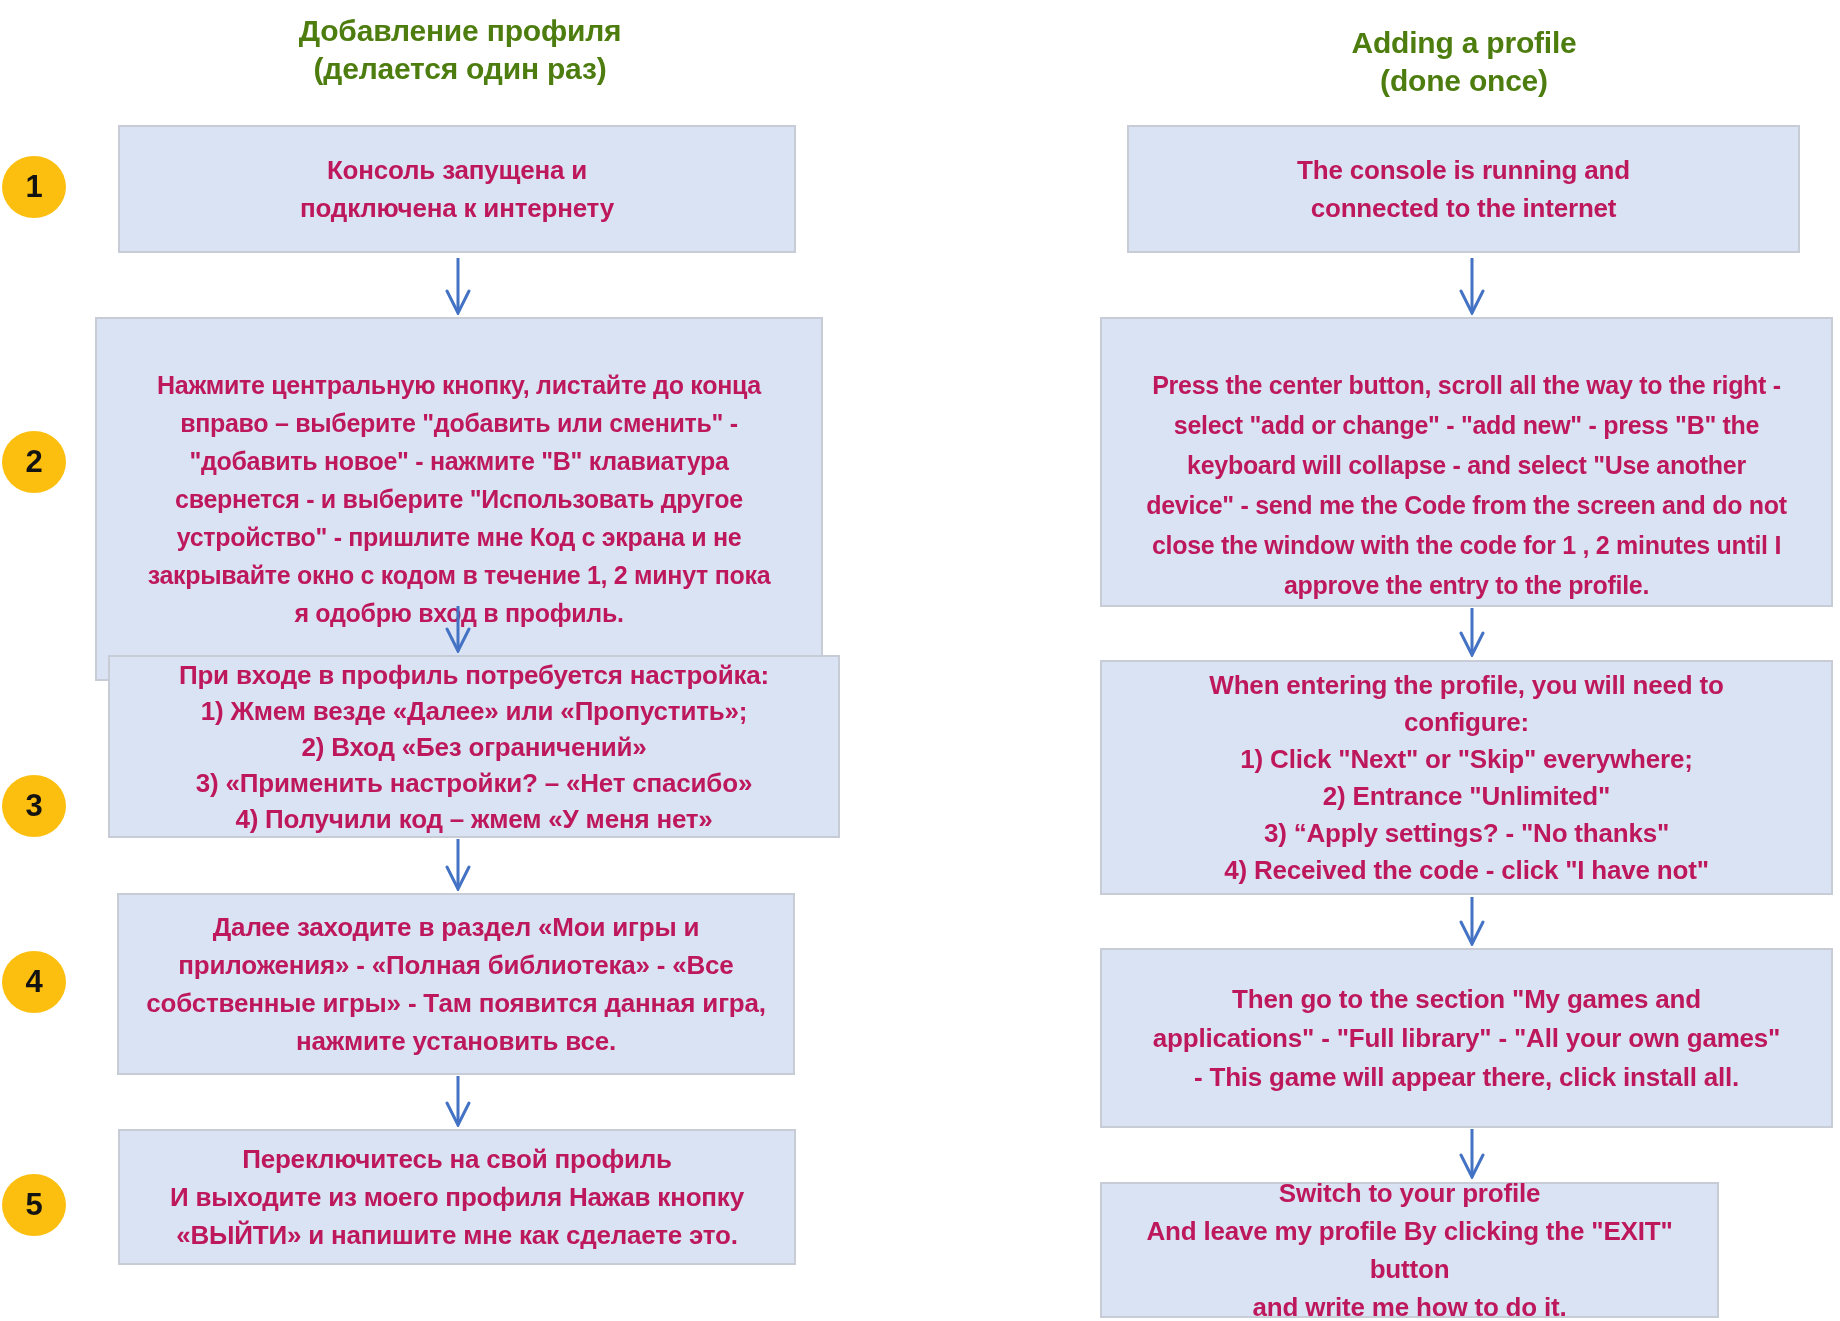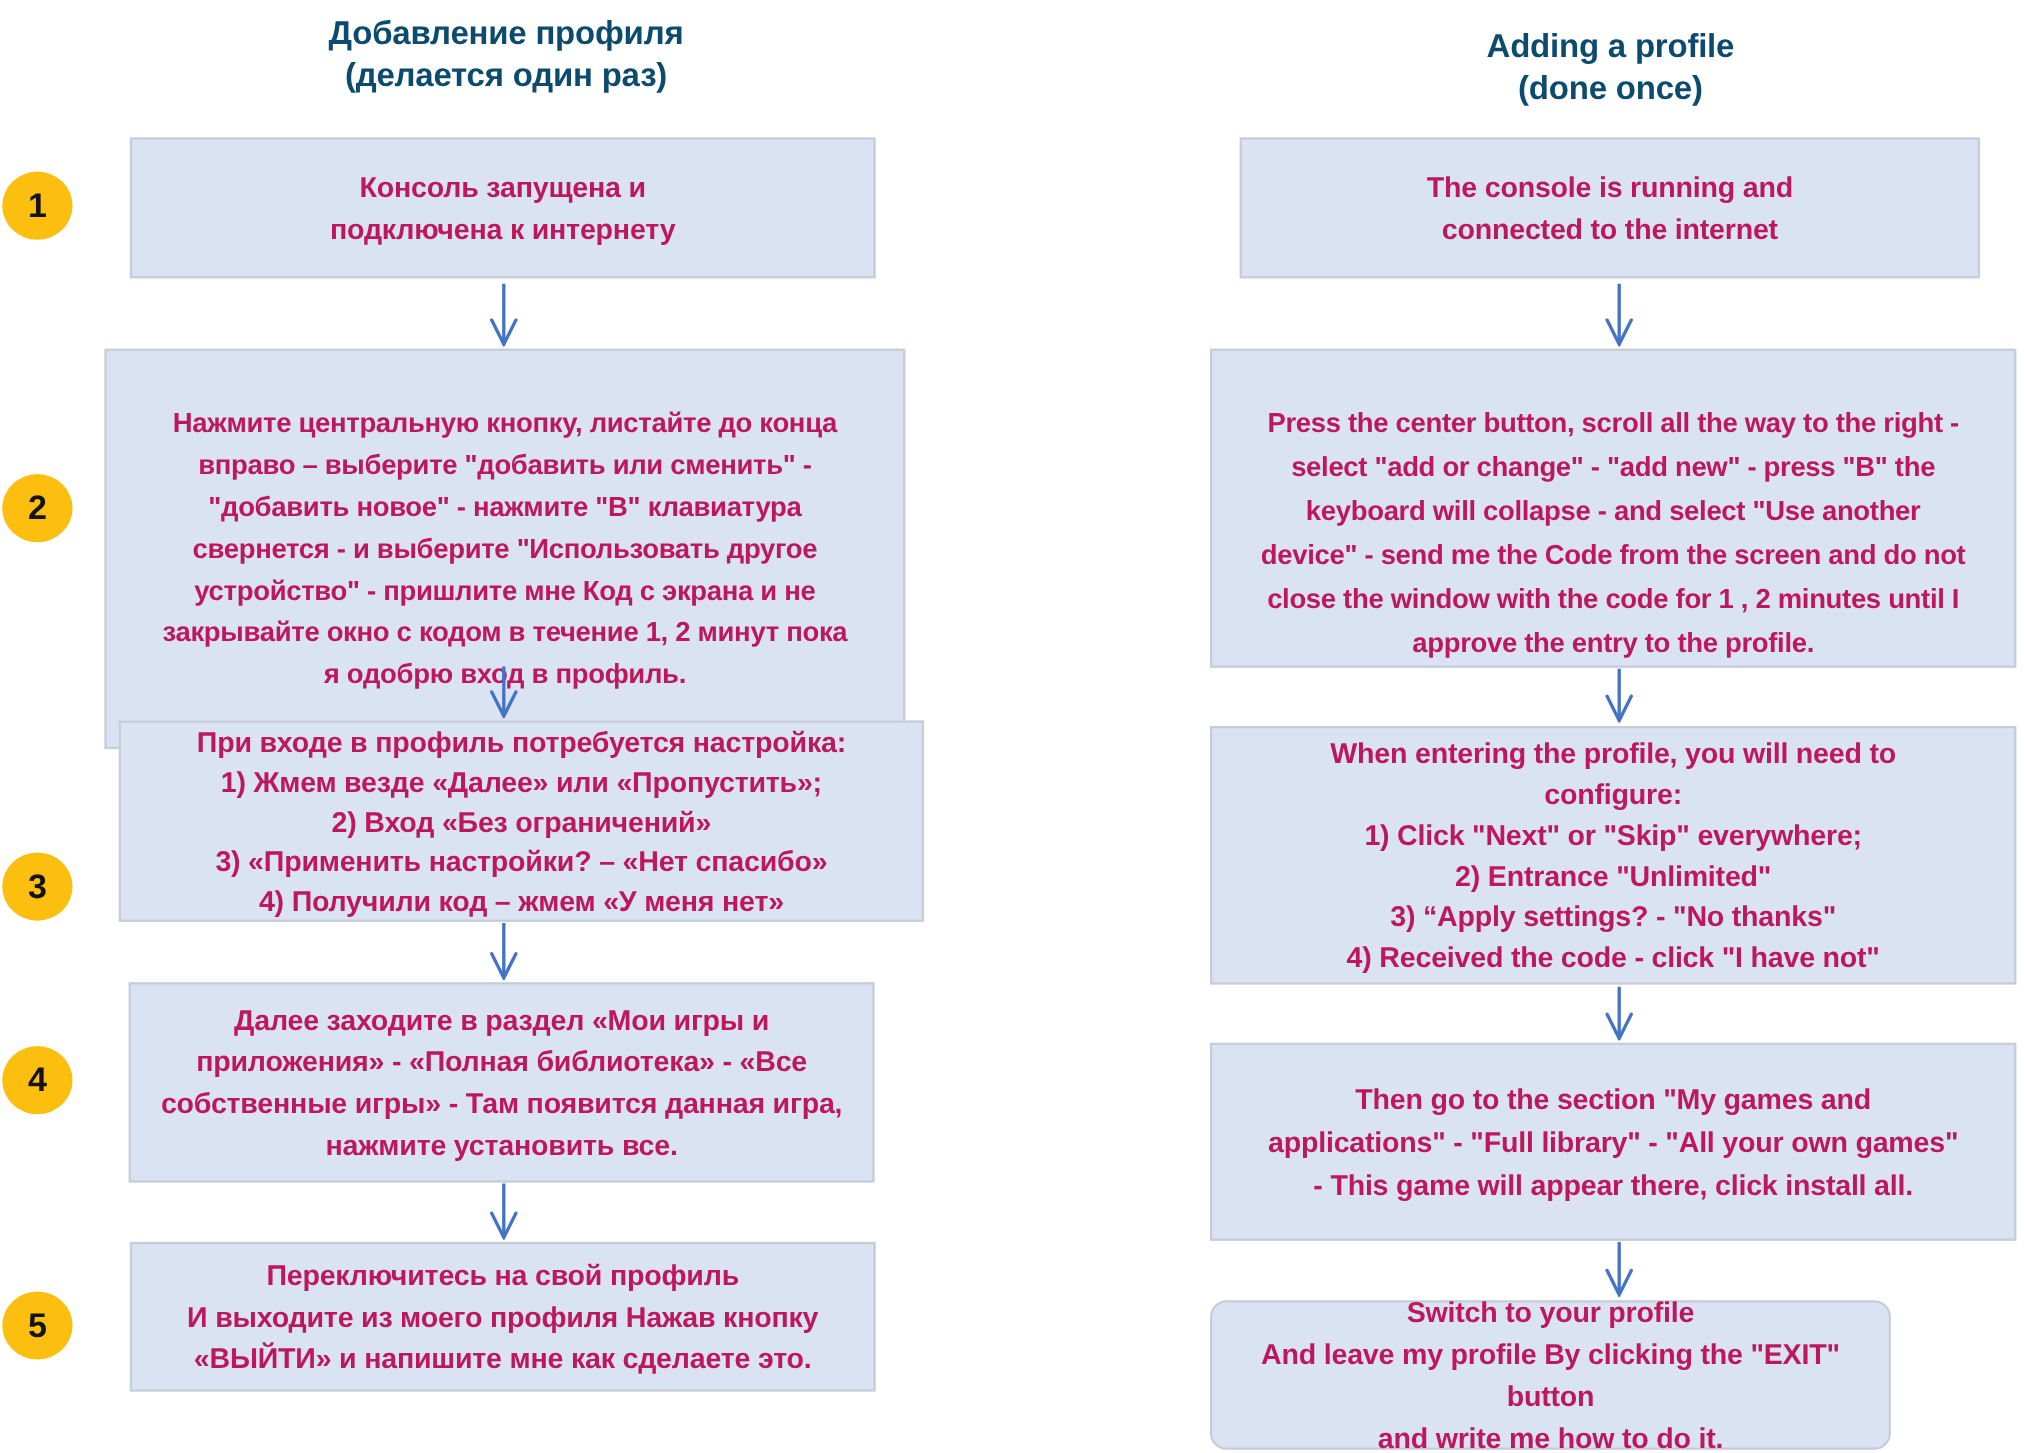--- a/index.html
+++ b/index.html
@@ -14,21 +14,21 @@
     height: 1321px;
     background: #ffffff;
     overflow: hidden;
   }
   .title {
     position: absolute;
     text-align: center;
     font-weight: bold;
     font-size: 30px;
     line-height: 38px;
-    color: #0c4a6e;
+    color: #4d7c0f;
     white-space: pre-line;
     letter-spacing: -0.2px;
   }
   .t-ru { left: 110px; top: 12px; width: 700px; }
   .t-en { left: 1114px; top: 24px; width: 700px; }
 
   .box {
     position: absolute;
     background: #dae3f3;
     border: 2px solid #c7ccd6;
@@ -56,21 +56,21 @@
   .ru4 { left: 117px; top: 893px;  width: 678px; height: 182px; }
   .ru5 { left: 118px; top: 1129px; width: 678px; height: 136px; }
   .ru2 .box-text { font-size: 25px; line-height: 38px; letter-spacing: -0.3px; }
   .ru3 .box-text { line-height: 36px; }
 
   
   .en1 { left: 1127px; top: 125px;  width: 673px; height: 128px; }
   .en2 { left: 1100px; top: 317px;  width: 733px; height: 290px; align-items: flex-end; }
   .en3 { left: 1100px; top: 660px;  width: 733px; height: 235px; }
   .en4 { left: 1100px; top: 948px;  width: 733px; height: 180px; }
-  .en5 { left: 1100px; top: 1182px; width: 619px; height: 136px; border-radius: 15px; }
+  .en5 { left: 1100px; top: 1182px; width: 619px; height: 136px; }
   .en2 .box-text { font-size: 25px; line-height: 40px; letter-spacing: -0.3px; }
   .en3 .box-text { line-height: 37px; }
   .en4 .box-text { line-height: 39px; }
 
   .badge {
     position: absolute;
     width: 64px;
     height: 62px;
     border-radius: 50%;
     background: #fcbf10;

